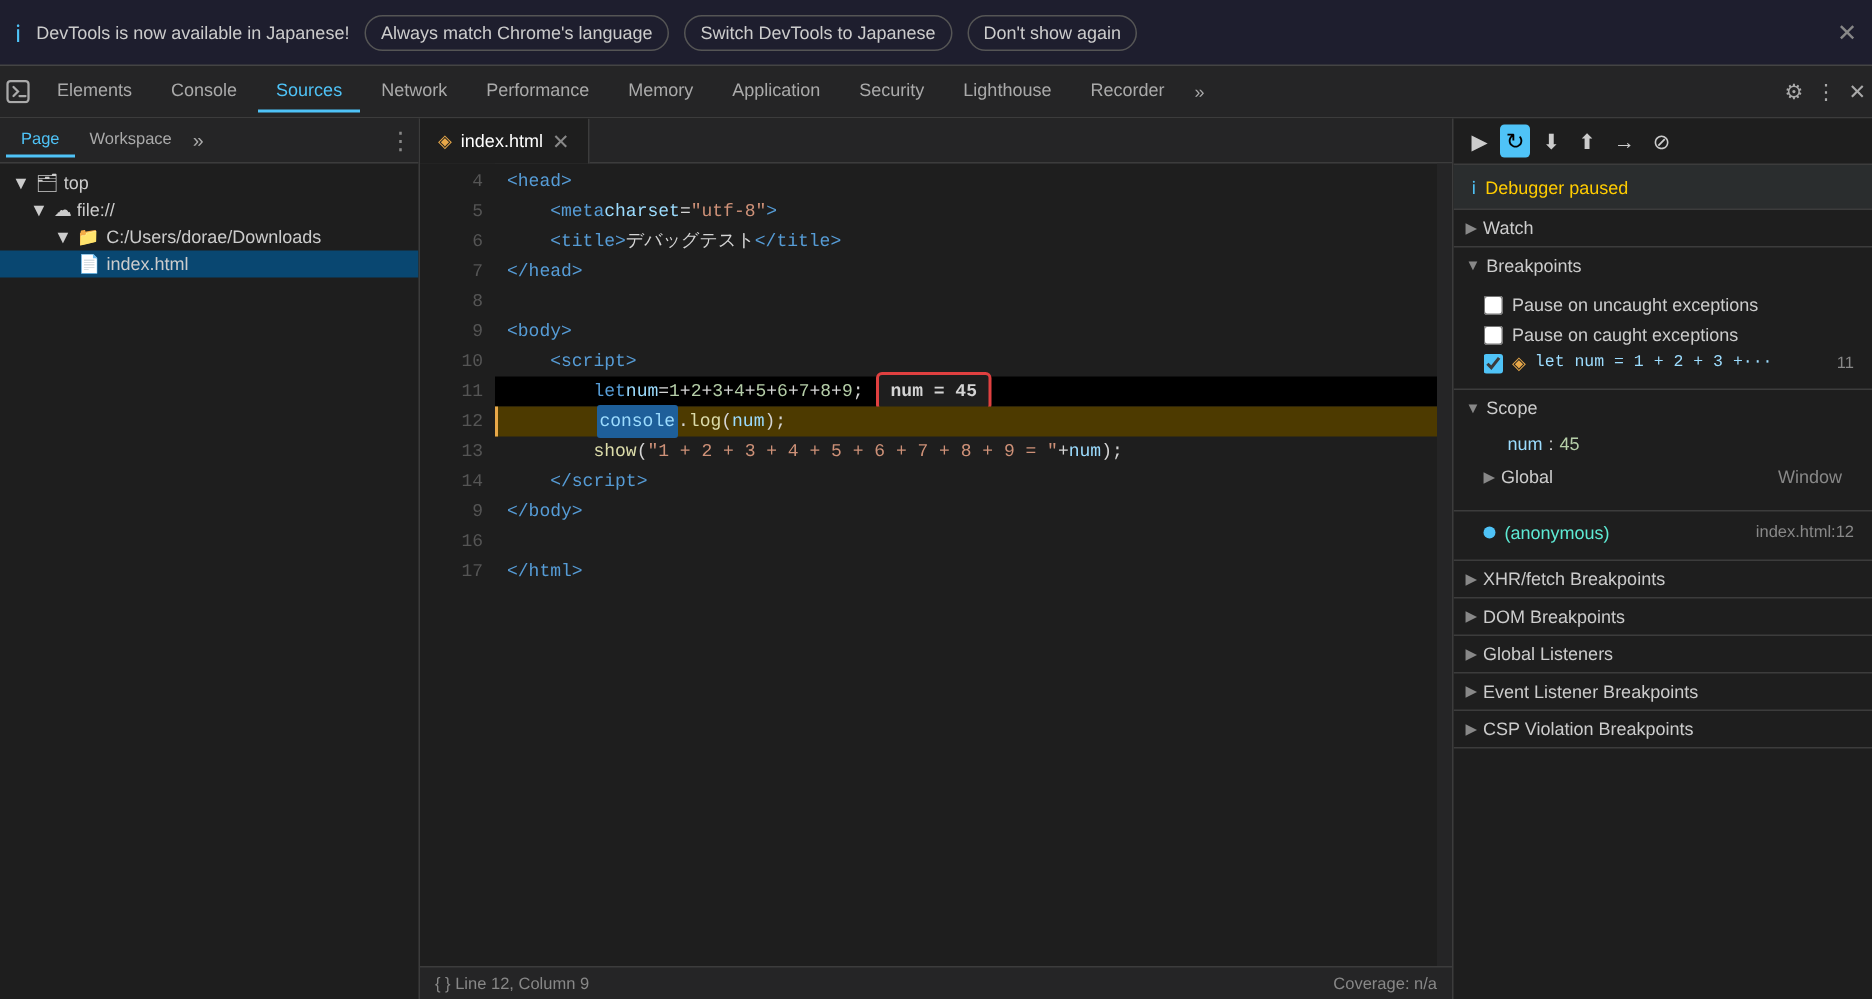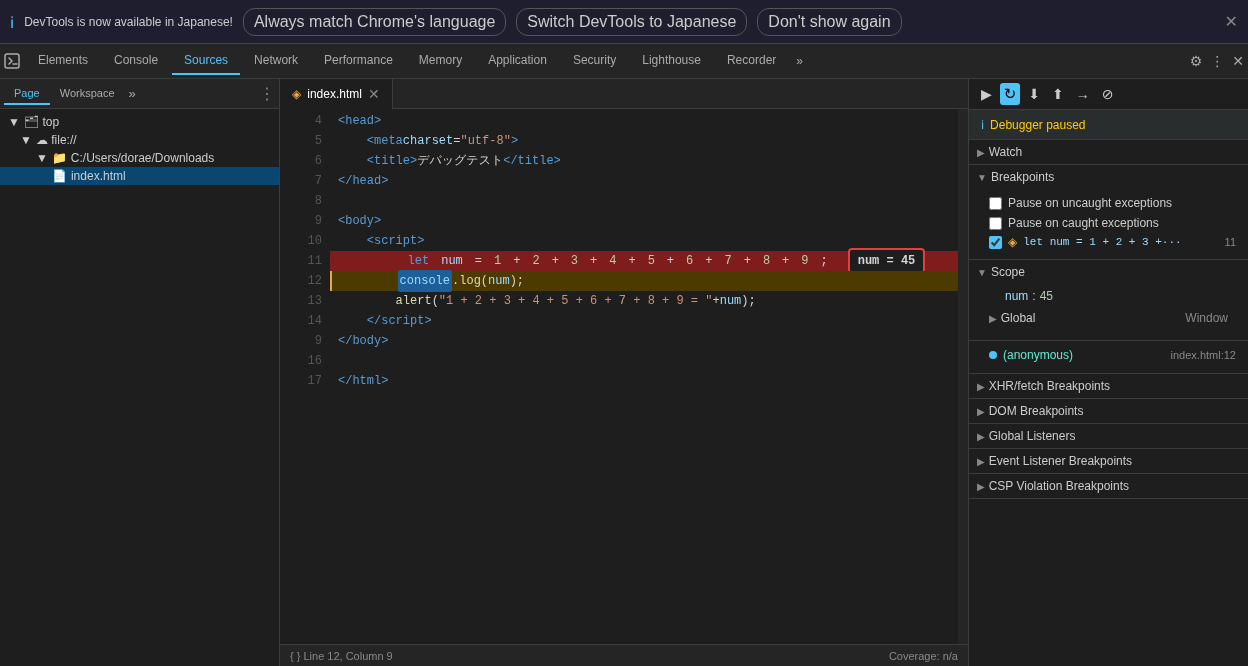--- a/index.html
+++ b/index.html
@@ -17,21 +17,21 @@
     }
     .notif-icon { color: #4fc3f7; font-size: 16px; }
     .notif-text { color: #ccc; font-size: 12px; flex-shrink: 0; }
     .notif-btn {
       border: 1px solid #555;
       background: transparent;
       color: #ccc;
       padding: 4px 10px;
       border-radius: 12px;
       cursor: pointer;
-      font-size: 16px;
+      font-size: 12px;
       white-space: nowrap;
     }
     .notif-close { margin-left: auto; cursor: pointer; color: #888; font-size: 16px; }
 
     
     .tab-bar {
       display: flex;
       align-items: center;
       background: #252526;
       border-bottom: 1px solid #3c3c3c;
@@ -152,21 +152,21 @@
       position: relative;
     }
     .code-line {
       display: flex;
       align-items: center;
       padding-left: 8px;
       height: 20px;
       white-space: nowrap;
       position: relative;
     }
-    .code-line.highlighted { background: #7f1d1d; gap: 12px; }
+    .code-line.highlighted { background: #000000; }
     .code-line.paused { background: #4d3a00; border-left: 2px solid #e8a849; }
 
     
     .kw { color: #569cd6; }
     .var-name { color: #9cdcfe; }
     .num { color: #b5cea8; }
     .str { color: #ce9178; }
     .fn { color: #dcdcaa; }
     .op { color: #d4d4d4; }
     .tag { color: #569cd6; }
@@ -424,21 +424,21 @@
             <span class="tag">&lt;body&gt;</span>
           </div>
         <div class="code-line">&nbsp;&nbsp;&nbsp;&nbsp;<span class="tag">&lt;script&gt;</span></div>
         <div class="code-line highlighted">
           &nbsp;&nbsp;&nbsp;&nbsp;&nbsp;&nbsp;&nbsp;&nbsp;<span class="kw">let</span> <span class="var-name">num</span> <span class="op">=</span> <span class="num">1</span> <span class="op">+</span> <span class="num">2</span> <span class="op">+</span> <span class="num">3</span> <span class="op">+</span> <span class="num">4</span> <span class="op">+</span> <span class="num">5</span> <span class="op">+</span> <span class="num">6</span> <span class="op">+</span> <span class="num">7</span> <span class="op">+</span> <span class="num">8</span> <span class="op">+</span> <span class="num">9</span><span class="punct">;</span>
           <span class="value-tooltip">num = 45</span>
         </div>
         <div class="code-line paused">
           &nbsp;&nbsp;&nbsp;&nbsp;&nbsp;&nbsp;&nbsp;&nbsp;<span class="var-name" style="background:#1e5f9a;padding:1px 2px;border-radius:2px;">console</span><span class="punct">.</span><span class="fn">log</span><span class="punct">(</span><span class="var-name">num</span><span class="punct">);</span>
         </div>
-        <div class="code-line">&nbsp;&nbsp;&nbsp;&nbsp;&nbsp;&nbsp;&nbsp;&nbsp;<span class="fn">alert</span><span class="punct">(</span><span class="str">"1 + 2 + 3 + 4 + 5 + 6 + 7 + 8 + 9 = "</span> <span class="op">+</span> <span class="var-name">num</span><span class="punct">);</span></div>
+        <div class="code-line">&nbsp;&nbsp;&nbsp;&nbsp;&nbsp;&nbsp;&nbsp;&nbsp;<span class="fn">show</span><span class="punct">(</span><span class="str">"1 + 2 + 3 + 4 + 5 + 6 + 7 + 8 + 9 = "</span> <span class="op">+</span> <span class="var-name">num</span><span class="punct">);</span></div>
         <div class="code-line">&nbsp;&nbsp;&nbsp;&nbsp;<span class="tag">&lt;/script&gt;</span></div>
         <div class="code-line">
             <span class="tag">&lt;/body&gt;</span>
           </div>
         <div class="code-line">&nbsp;</div>
         <div class="code-line">
             <span class="tag">&lt;/html&gt;</span>
           </div>
       </div>
       <div class="scrollbar-track"></div>

